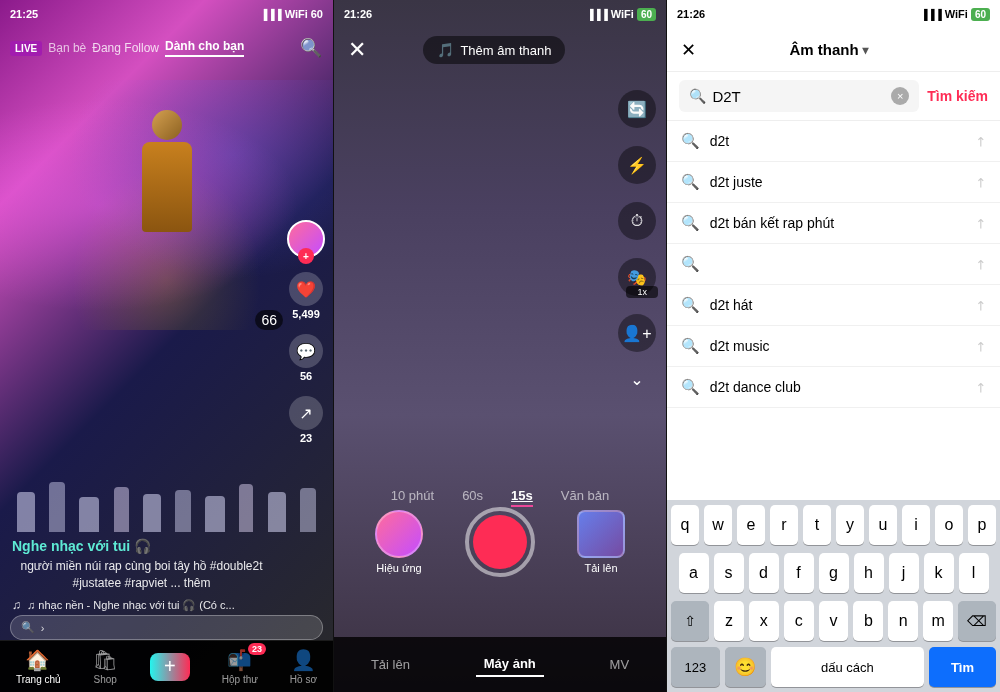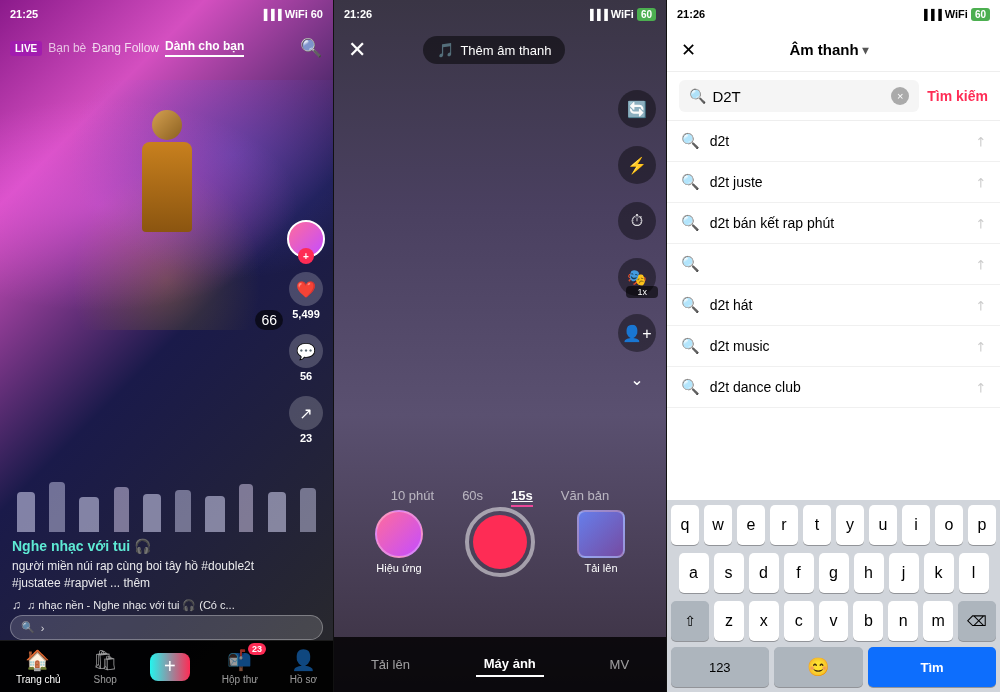--- a/index.html
+++ b/index.html
@@ -196,20 +196,21 @@
       font-size: 14px;
       font-weight: 700;
       margin-bottom: 4px;
     }
 
     .video-desc {
       color: rgba(255,255,255,0.9);
       font-size: 12px;
       line-height: 1.4;
       margin-bottom: 6px;
+      text-align: center;
     }
 
     .music-bar {
       display: flex;
       align-items: center;
       gap: 6px;
       color: rgba(255,255,255,0.9);
       font-size: 11px;
     }
 
@@ -1015,16 +1016,17 @@
       <div class="kb-key">v</div>
       <div class="kb-key">b</div>
       <div class="kb-key">n</div>
       <div class="kb-key">m</div>
       <div class="kb-key special" style="max-width:38px;font-size:14px;">⌫</div>
     </div>
 
     <div class="kb-spacebar-row">
       <div class="kb-bottom-key kb-key-123" style="font-size:13px;padding:0 4px;">123</div>
       <div class="kb-bottom-key kb-key-emoji" style="font-size:18px;">😊</div>
+      <div class="kb-bottom-key kb-key-space" style="font-size:13px;">dấu cách</div>
       <div class="kb-bottom-key kb-key-tim" style="font-size:13px;font-weight:700;padding:0 8px;background:#0d6efd;color:#fff;border-radius:5px;box-shadow:0 1px 0 rgba(0,0,0,0.3);">Tìm</div>
     </div>
   </div>
 </div>
 
 </body></html>

